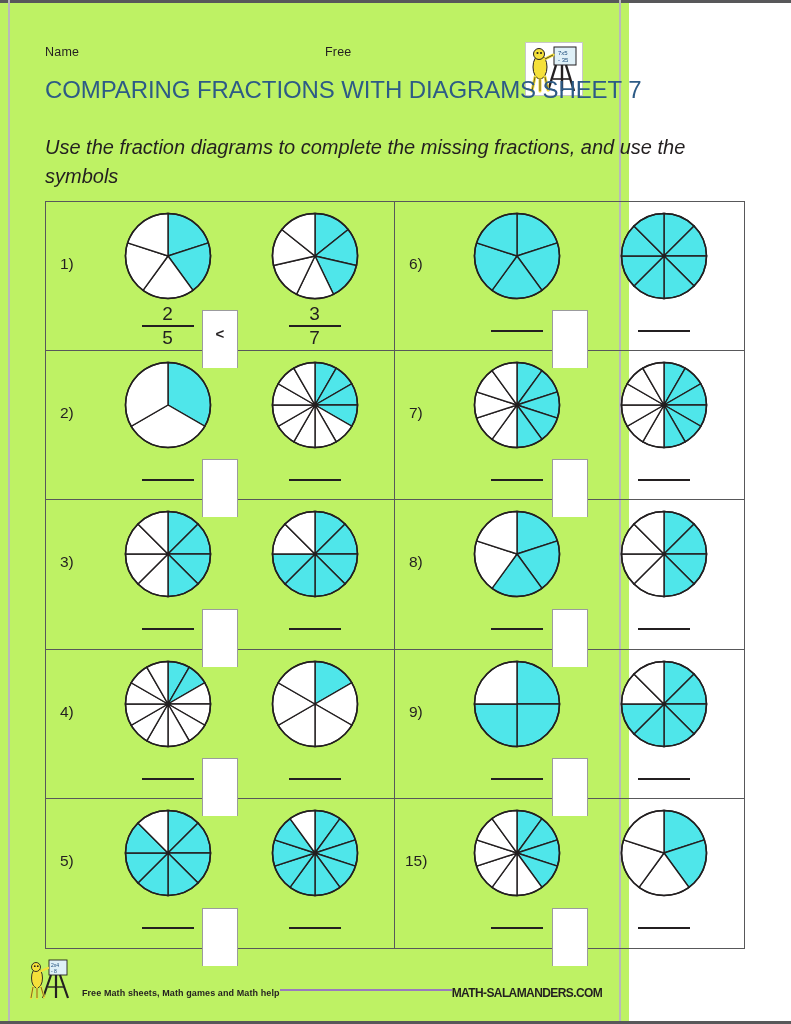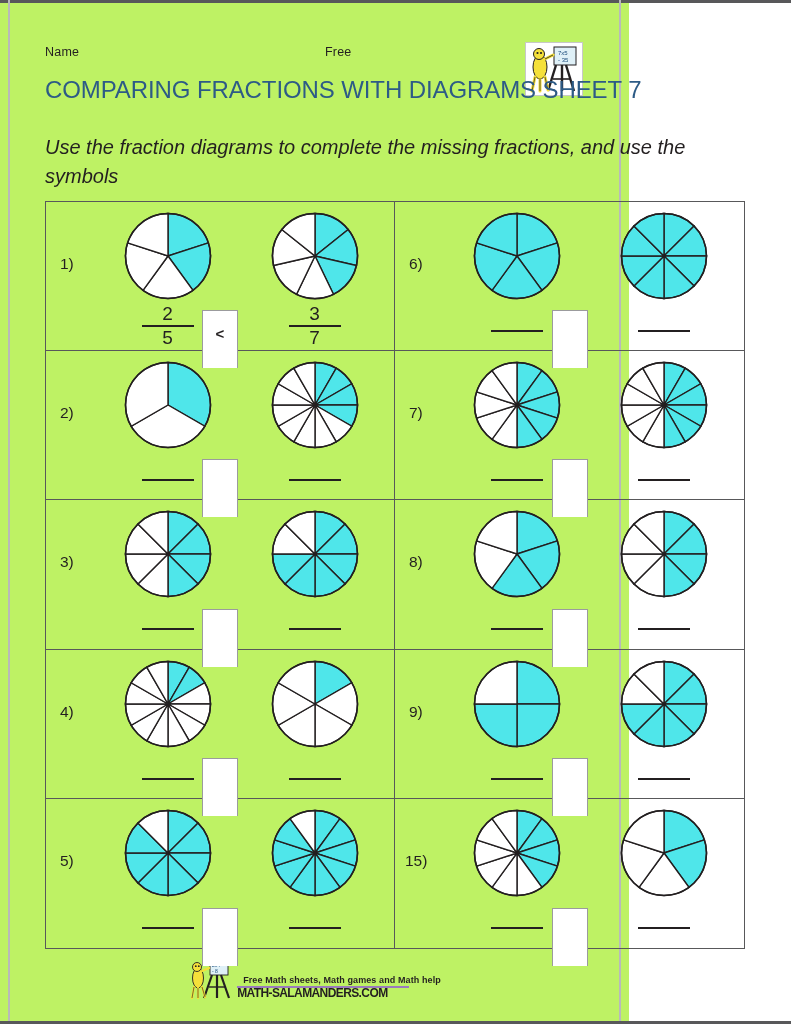--- a/index.html
+++ b/index.html
@@ -202,21 +202,21 @@
     display: flex;
     justify-content: center;
   }
   .footer-inner {
     display: flex;
     align-items: flex-end;
     gap: 3px;
   }
   .footer-text {
     display: flex;
-    flex-direction: column;
+    flex-direction: row;
     align-items: flex-start;
   }
   .footer-tag {
     font-size: 9px;
     font-weight: bold;
     color: #231f20;
     letter-spacing: .1px;
     padding-left: 6px;
   }
   .footer-rule {

